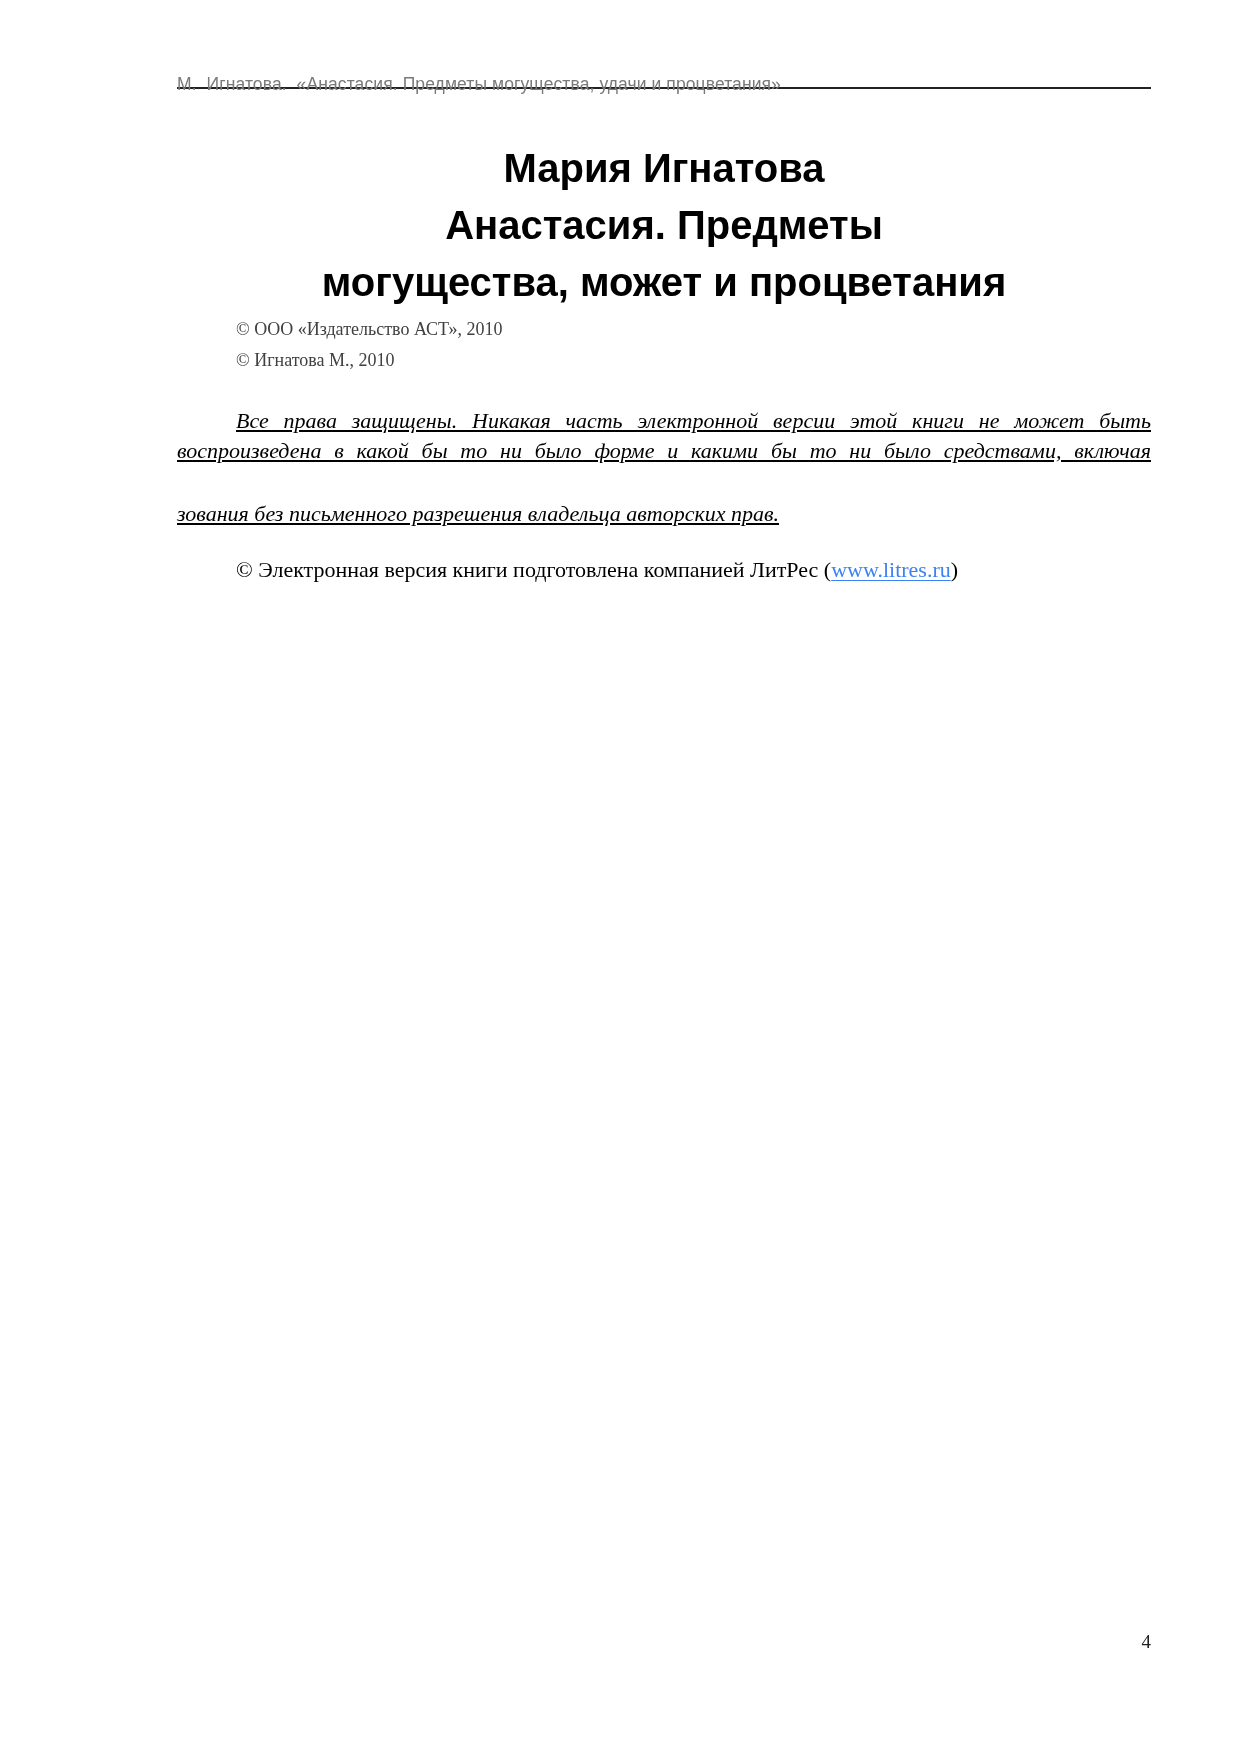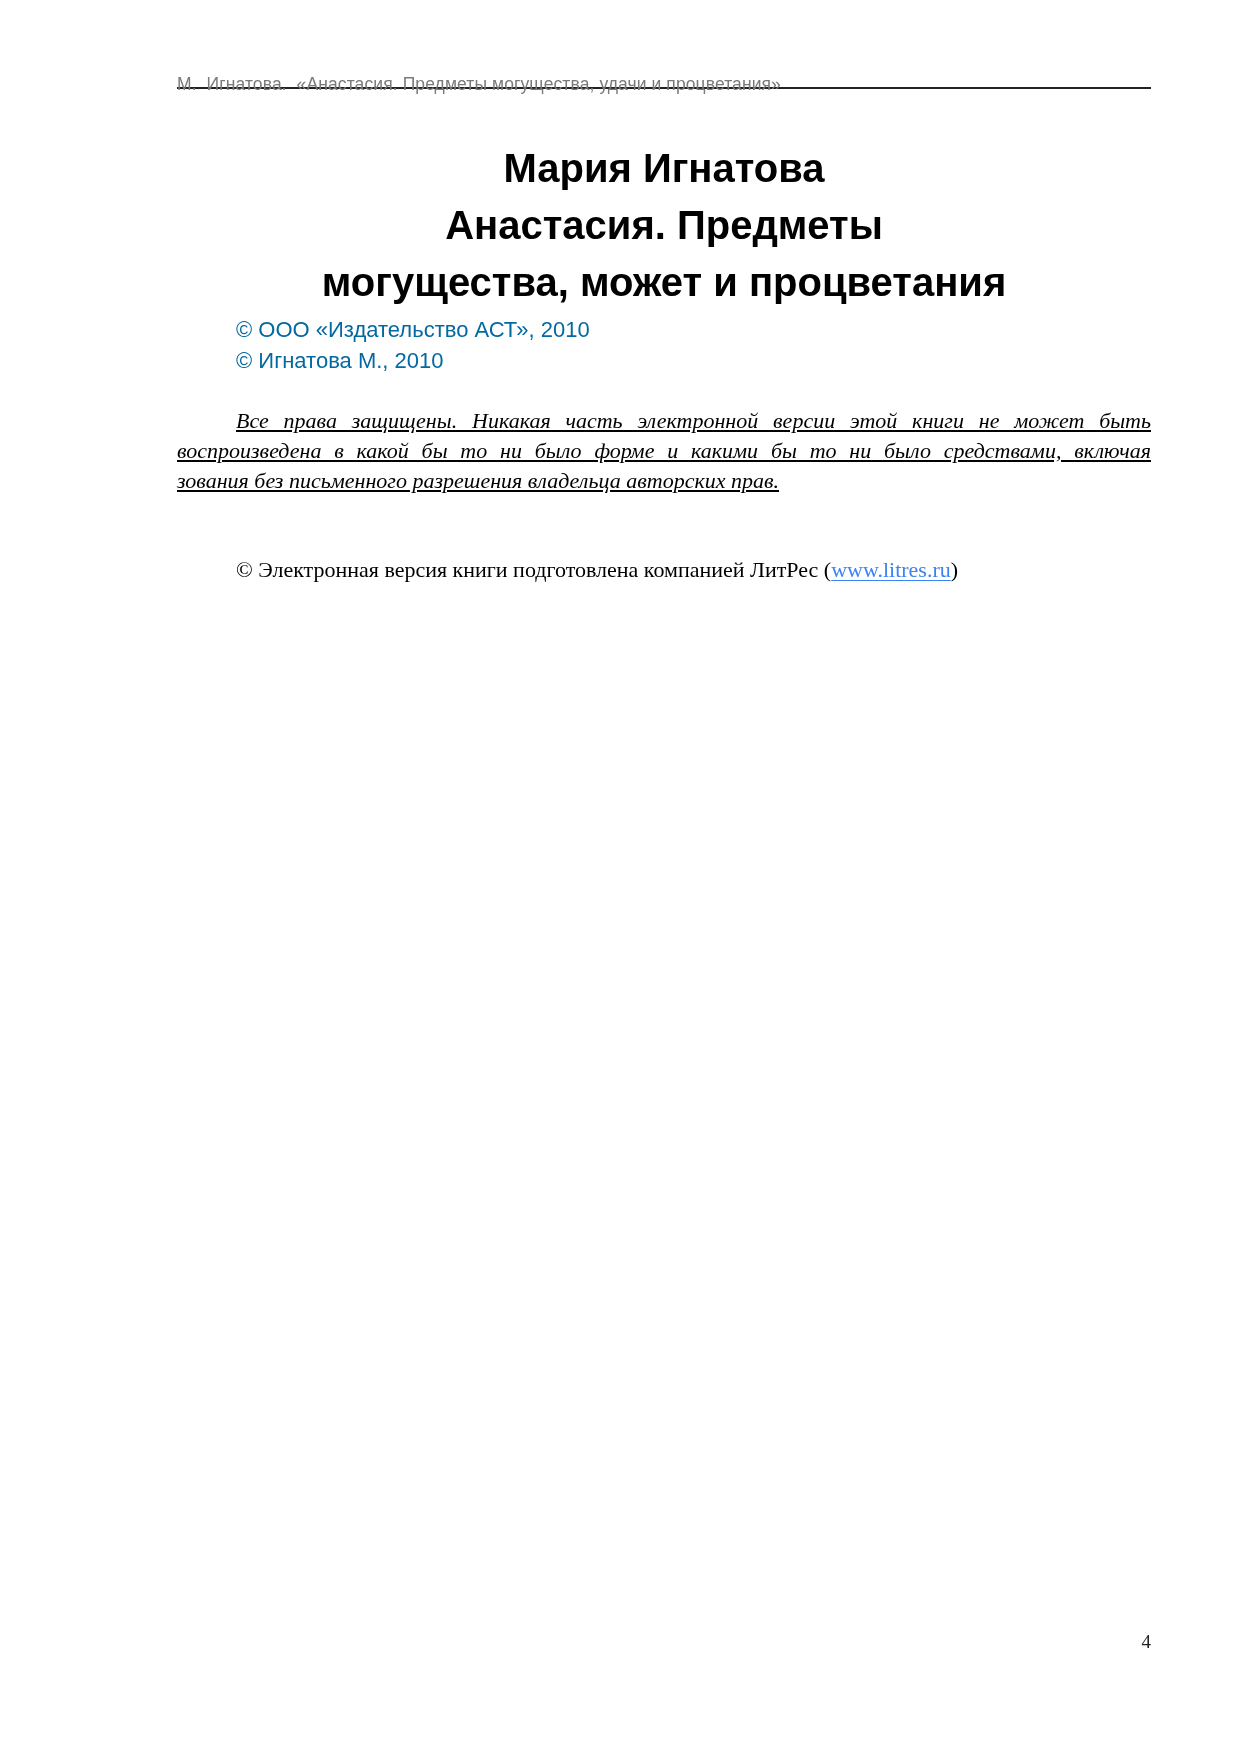--- a/index.html
+++ b/index.html
@@ -51,24 +51,24 @@
       line-height: 57px;
       color: #000000;
     }
     .title-line {
       display: block;
     }
     .copyright-block {
       position: absolute;
       left: 59px;
       top: 314px;
-      font-family: Liberation Sans, sans-serif;
-      font-size: 22px;
+      font-family: Liberation Serif, serif;
+      font-size: 18px;
       line-height: 31px;
-      color: #0369a1;
+      color: #404040;
     }
     .copyright-line {
       display: block;
       white-space: nowrap;
     }
     .rights-notice {
       position: absolute;
       left: 0;
       top: 406px;
       width: 974px;
@@ -83,20 +83,21 @@
       white-space: nowrap;
       text-align: justify;
       text-align-last: justify;
       text-decoration: underline;
     }
     .rights-line.first {
       padding-left: 59px;
     }
     .rights-line.last {
       text-align-last: left;
+      margin-top: 33px;
     }
     .litres-notice {
       position: absolute;
       left: 59px;
       top: 555px;
       font-family: "Liberation Serif", serif;
       font-size: 22px;
       line-height: 30px;
       color: #000000;
       white-space: nowrap;

